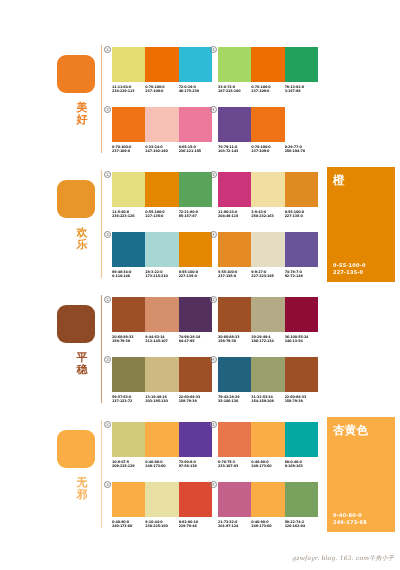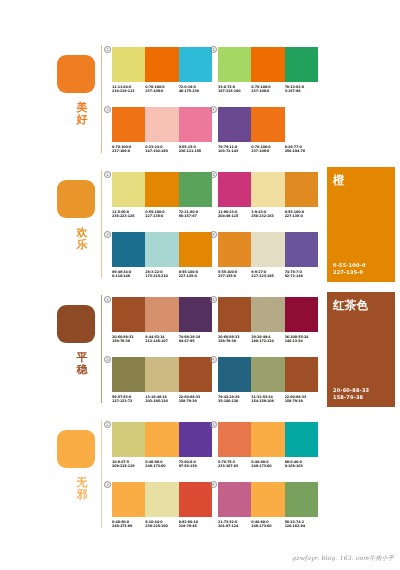--- a/index.html
+++ b/index.html
@@ -554,24 +554,24 @@
 
 
   <div class="hero hero-2" style="background: rgb(227, 135, 0);">
     <div class="hero-name">橙</div>
     <div class="hero-codes">
       <span>0-55-100-0</span>
       <span>227-135-0</span>
     </div>
   </div>
 
-  <div class="hero hero-3" style="background: rgb(158, 79, 38);">
-    <div class="hero-name">红茶色</div>
+
+  <div class="hero hero-4" style="background: rgb(249, 173, 68);">
+    <div class="hero-name">杏黄色</div>
     <div class="hero-codes">
-      <span>20-60-88-33</span>
-      <span>158-79-38</span>
+      <span>0-40-80-0</span>
+      <span>249-173-68</span>
     </div>
   </div>
 
-
   <div class="watermark">gzwfayr. blog. 163. com牛角小子</div>
 
 </div>
 
 </body></html>

